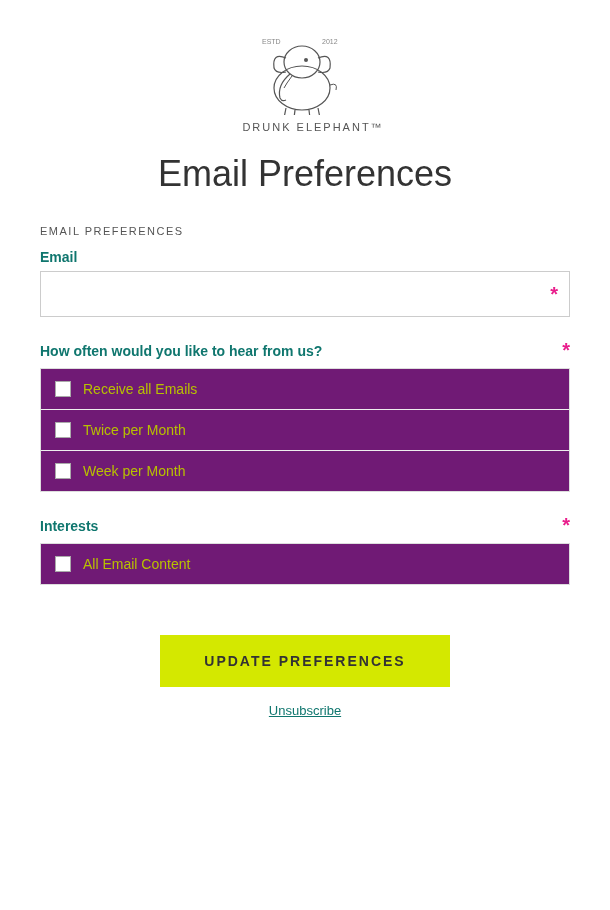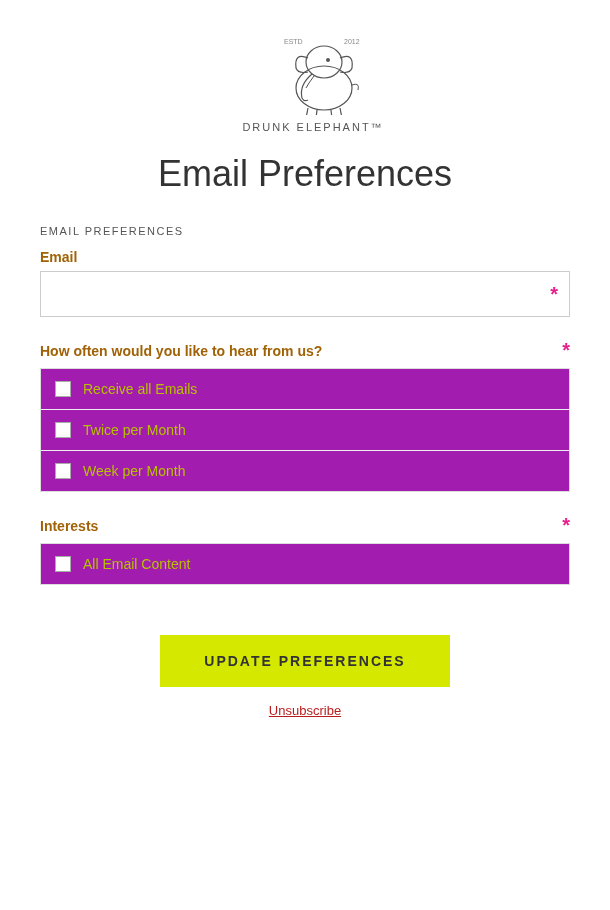--- a/index.html
+++ b/index.html
@@ -18,21 +18,21 @@
       width: 610px;
       padding: 30px 40px 40px;
       display: flex;
       flex-direction: column;
       align-items: center;
     }
 
     .logo-area {
       display: flex;
       flex-direction: column;
-      align-items: flex-end;
+      align-items: flex-start;
       margin-bottom: 20px;
       margin-left: 16px;
     }
 
     .logo-svg {
       width: 120px;
       height: 85px;
     }
 
     .brand-name {
@@ -69,21 +69,21 @@
 
     .field-label-row {
       display: flex;
       align-items: center;
       justify-content: space-between;
       margin-bottom: 6px;
     }
 
     .field-label {
       font-size: 14px;
-      color: #a16207;
+      color: #0f766e;
       font-weight: bold;
     }
 
     .required-star {
       color: #e91e8c;
       font-size: 20px;
       font-weight: bold;
     }
 
     .email-input {
@@ -114,21 +114,21 @@
     .checkbox-group {
       width: 100%;
       border: 1px solid #ddd;
     }
 
     .checkbox-item {
       display: flex;
       align-items: center;
       padding: 12px 14px;
       border-bottom: 1px solid #eee;
-      background: #a21caf;
+      background: #701a75;
     }
 
     .checkbox-item:last-child {
       border-bottom: none;
     }
 
     .checkbox-item input[type="checkbox"] {
       width: 16px;
       height: 16px;
       margin-right: 12px;
@@ -168,21 +168,21 @@
       letter-spacing: 2px;
       color: #333;
       cursor: pointer;
       text-align: center;
     }
 
     .unsubscribe-link {
       display: block;
       text-align: center;
       font-size: 13px;
-      color: #b91c1c;
+      color: #0f766e;
       text-decoration: underline;
       cursor: pointer;
       margin-bottom: 20px;
     }
   </style>
 </head>
 <body>
 
 <div class="page-wrapper">
 

